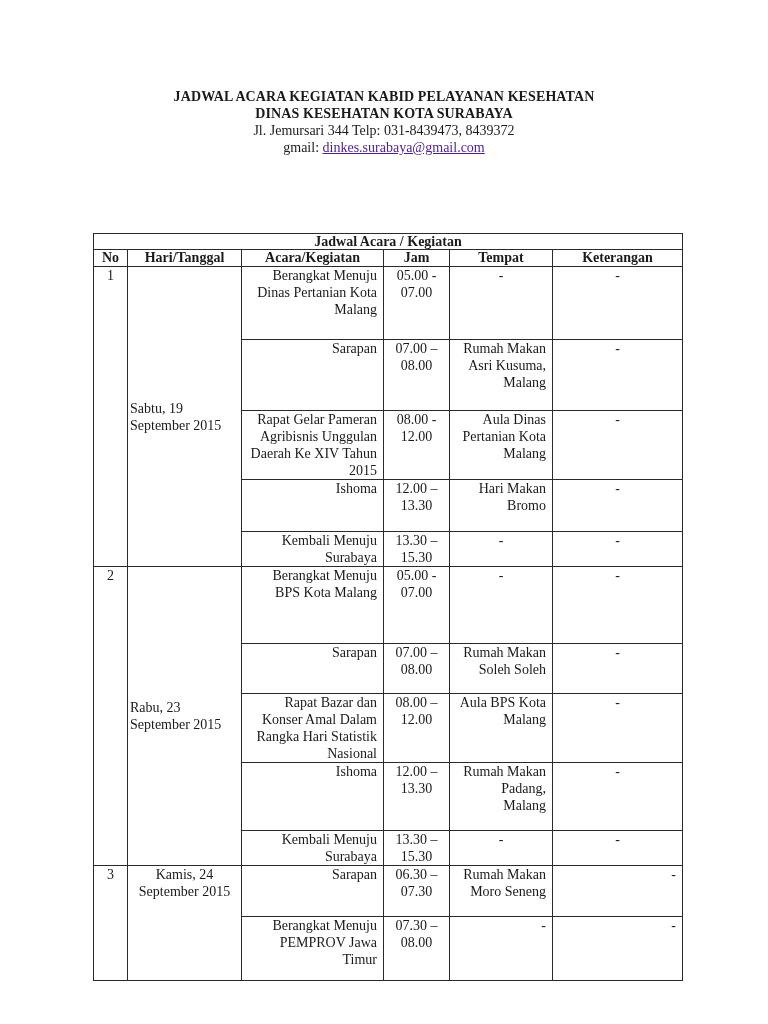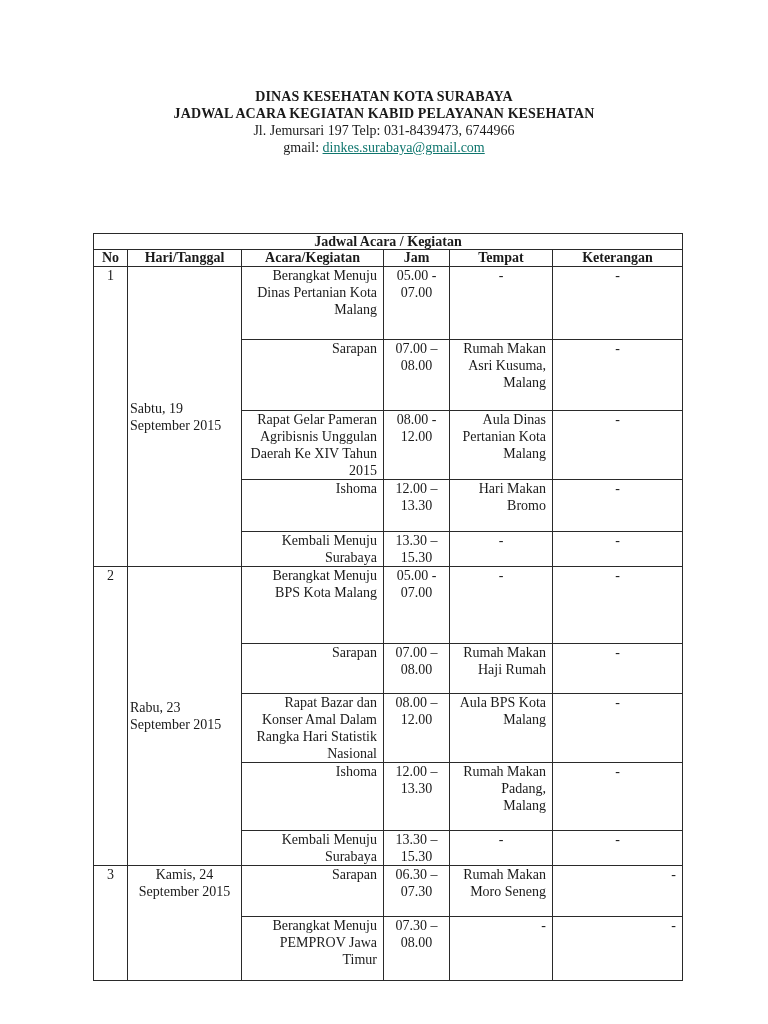--- a/index.html
+++ b/index.html
@@ -3,44 +3,44 @@
 <meta charset="utf-8">
 <style>
   html, body { margin: 0; padding: 0; }
   body {
     width: 768px; height: 1024px; background: #ffffff; position: relative; overflow: hidden;
     font-family: "Liberation Serif", "DejaVu Serif", serif; color: #1a1a1a;
   }
   .header { position: absolute; left: 0; top: 88px; width: 768px; text-align: center; }
   .header .line { font-size: 14px; line-height: 17px; }
   .header .bold { font-weight: bold; font-size: 14px; letter-spacing: 0.1px; }
-  .header a { color: #0f766e; text-decoration: underline; }
+  .header a { color: #4c1d95; text-decoration: underline; }
 
   table.sched {
     position: absolute; left: 93px; top: 189px;
     width: 589px; border-collapse: collapse; table-layout: fixed;
     font-size: 14px; line-height: 17px; margin-top: 44px;
   }
   table.sched td, table.sched th {
     border: 1px solid #2a2a2a; padding: 0 6px; vertical-align: top;
   }
   table.sched { border: 1.5px solid #2a2a2a; }
   table.sched th { font-weight: bold; text-align: center; padding: 0 4px; height: 15px; line-height: 15px; }
   .c { text-align: center; }
   .mid { vertical-align: middle !important; text-align: left; }
   .l { text-align: right; }
   .date-cell { padding: 0 2px !important; }
 </style>
 </head>
 <body>
 
 <div class="header">
+  <div class="line bold">JADWAL ACARA KEGIATAN KABID PELAYANAN KESEHATAN</div>
   <div class="line bold">DINAS KESEHATAN KOTA SURABAYA</div>
-  <div class="line bold">JADWAL ACARA KEGIATAN KABID PELAYANAN KESEHATAN</div>
-  <div class="line">Jl. Jemursari 197 Telp: 031-8439473, 6744966</div>
+  <div class="line">Jl. Jemursari 344 Telp: 031-8439473, 8439372</div>
   <div class="line"><span>gmail: </span><a>dinkes.surabaya@gmail.com</a></div>
 </div>
 
 <table class="sched">
   <colgroup>
     <col style="width:34px">
     <col style="width:114px">
     <col style="width:142px">
     <col style="width:66px">
     <col style="width:103px">
@@ -96,21 +96,21 @@
     <td rowspan="5" class="c">2</td>
     <td rowspan="5" class="mid date-cell">Rabu, 23 September 2015</td>
     <td class="l">Berangkat Menuju BPS Kota Malang</td>
     <td class="c">05.00 - 07.00</td>
     <td class="c">-</td>
     <td class="c">-</td>
   </tr>
   <tr style="height:50px">
     <td class="l">Sarapan</td>
     <td class="c">07.00 – 08.00</td>
-    <td class="l">Rumah Makan Haji Rumah</td>
+    <td class="l">Rumah Makan Soleh Soleh</td>
     <td class="c">-</td>
   </tr>
   <tr style="height:69px">
     <td class="l">Rapat Bazar dan Konser Amal Dalam Rangka Hari Statistik Nasional</td>
     <td class="c">08.00 – 12.00</td>
     <td class="l">Aula BPS Kota Malang</td>
     <td class="c">-</td>
   </tr>
   <tr style="height:68px">
     <td class="l">Ishoma</td>

